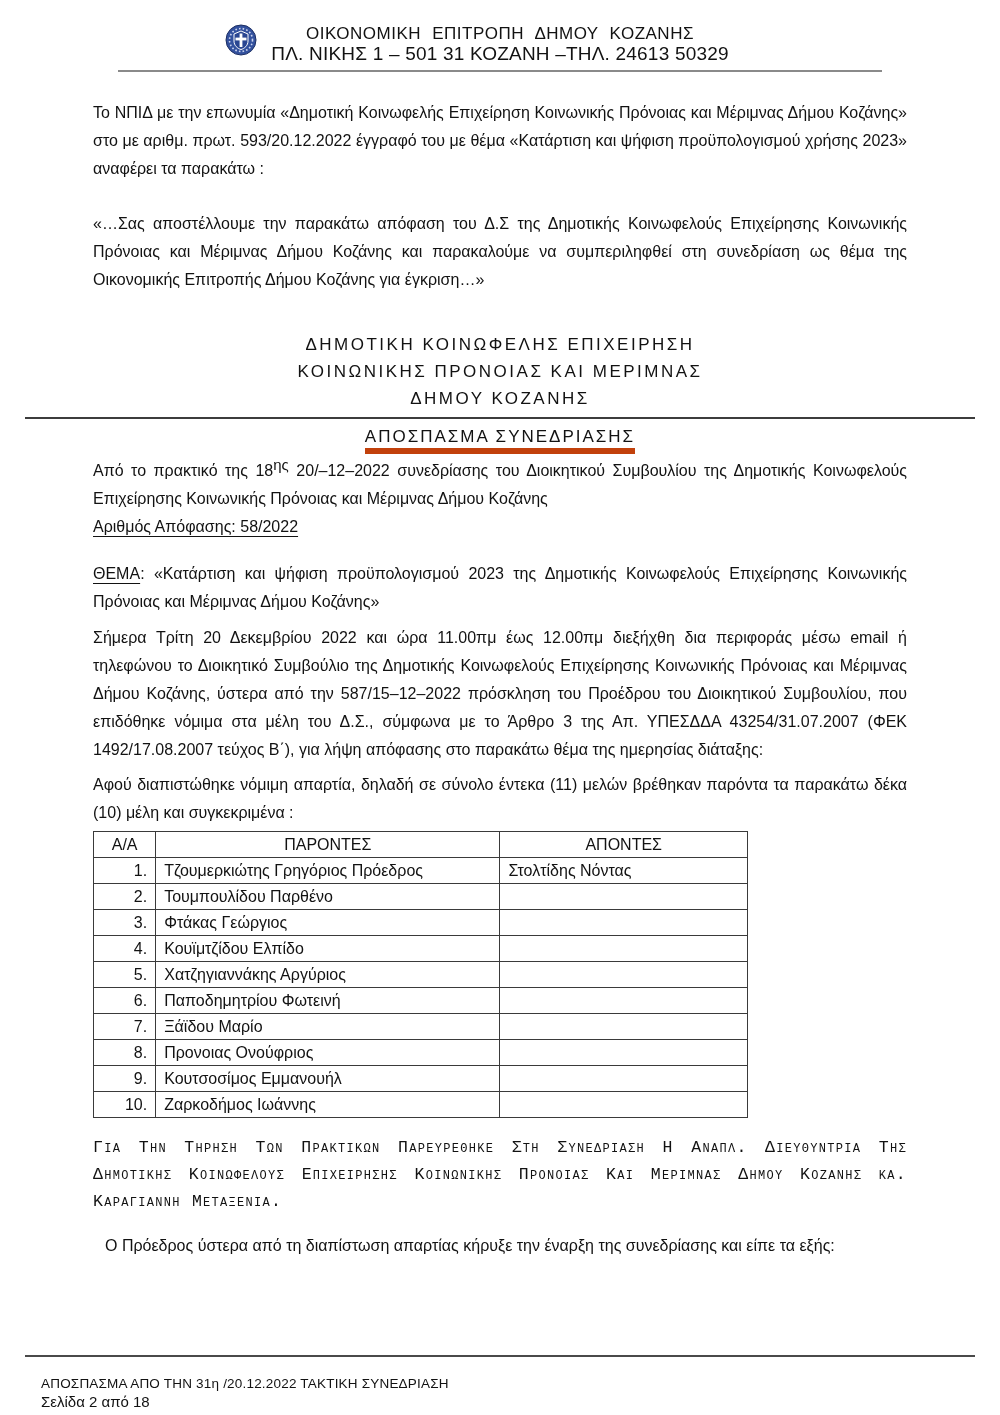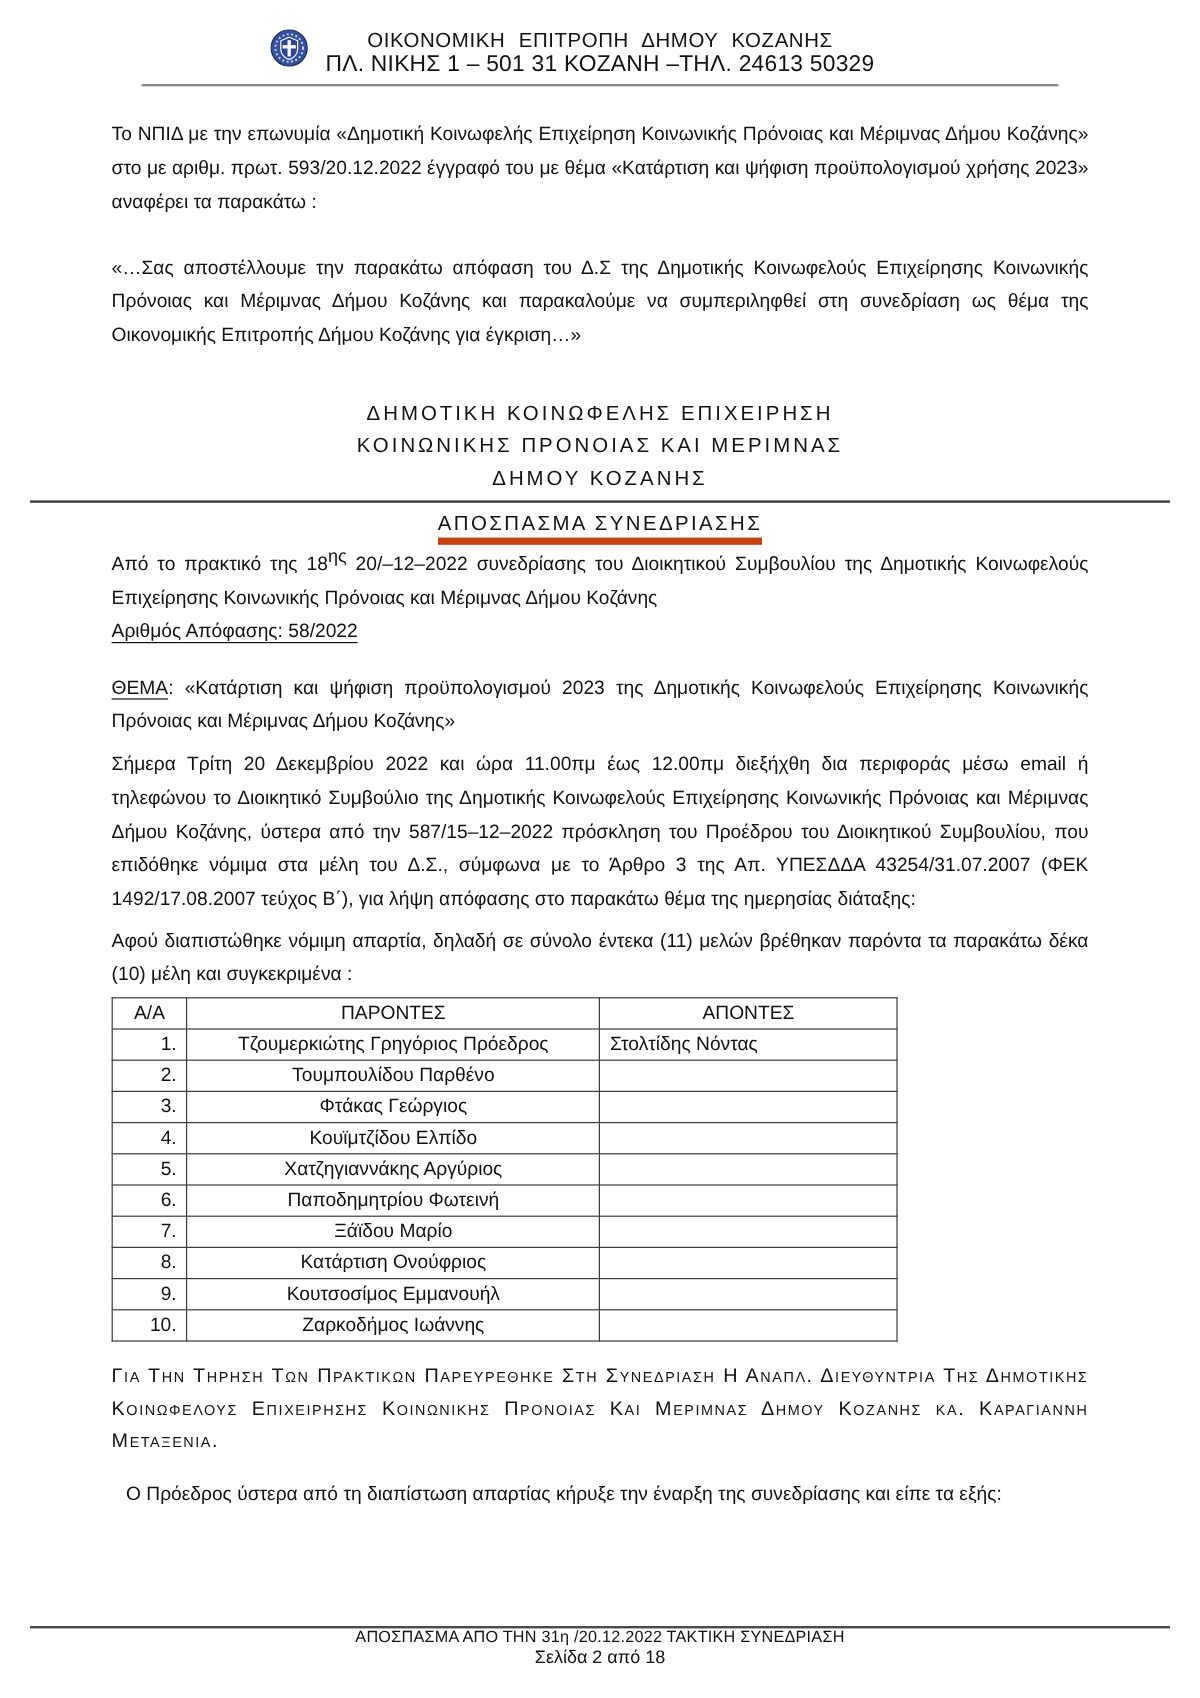--- a/index.html
+++ b/index.html
@@ -63,32 +63,33 @@
     font-size: 16px;
   }
   table.attendance th, table.attendance td {
     border: 1.5px solid #3a3a3a;
     height: 25px;
     padding: 0 8px;
     white-space: nowrap;
   }
   table.attendance th { font-weight: normal; text-align: center; }
   td.num  { width: 46px; text-align: right; padding-right: 10px; }
-  td.name { width: 330px; text-align: center; }
+  td.name { width: 330px; text-align: left; }
   td.abs  { width: 235px; text-align: left; }
   
   .p-secretary {
     margin-top: 16px; font-size: 16.5px; line-height: 27px;
     letter-spacing: 1.3px; text-align: justify;
     font-variant: small-caps;
+    font-family: Liberation Mono, monospace;
   }
   .p-closing { margin-top: 11px; margin-left: 12px; }
   
   .footer {
-    position: absolute; left: 0; right: 0; bottom: 24px; text-align: center;
+    position: absolute; left: 0; right: 0; bottom: 4px; text-align: left; padding-left: 41px;
   }
   .rule-footer {
     position: absolute; left: 25px; right: 25px; bottom: 58px;
     border-top: 2px solid #4a4a4a;
   }
   .f1 { font-size: 13.5px; line-height: 19px; letter-spacing: 0.2px; }
   .f2 { font-size: 15px;  line-height: 18px; }
 </style>
 </head>
 <body>
@@ -174,21 +175,21 @@
           <td class="name">Παποδημητρίου Φωτεινή</td>
           <td class="abs"></td>
         </tr>
         <tr>
           <td class="num">7.</td>
           <td class="name">Ξάϊδου Μαρίο</td>
           <td class="abs"></td>
         </tr>
         <tr>
           <td class="num">8.</td>
-          <td class="name">Κατάρτιση Ονούφριος</td>
+          <td class="name">Προνοιας Ονούφριος</td>
           <td class="abs"></td>
         </tr>
         <tr>
           <td class="num">9.</td>
           <td class="name">Κουτσοσίμος Εμμανουήλ</td>
           <td class="abs"></td>
         </tr>
         <tr>
           <td class="num">10.</td>
           <td class="name">Ζαρκοδήμος Ιωάννης</td>

